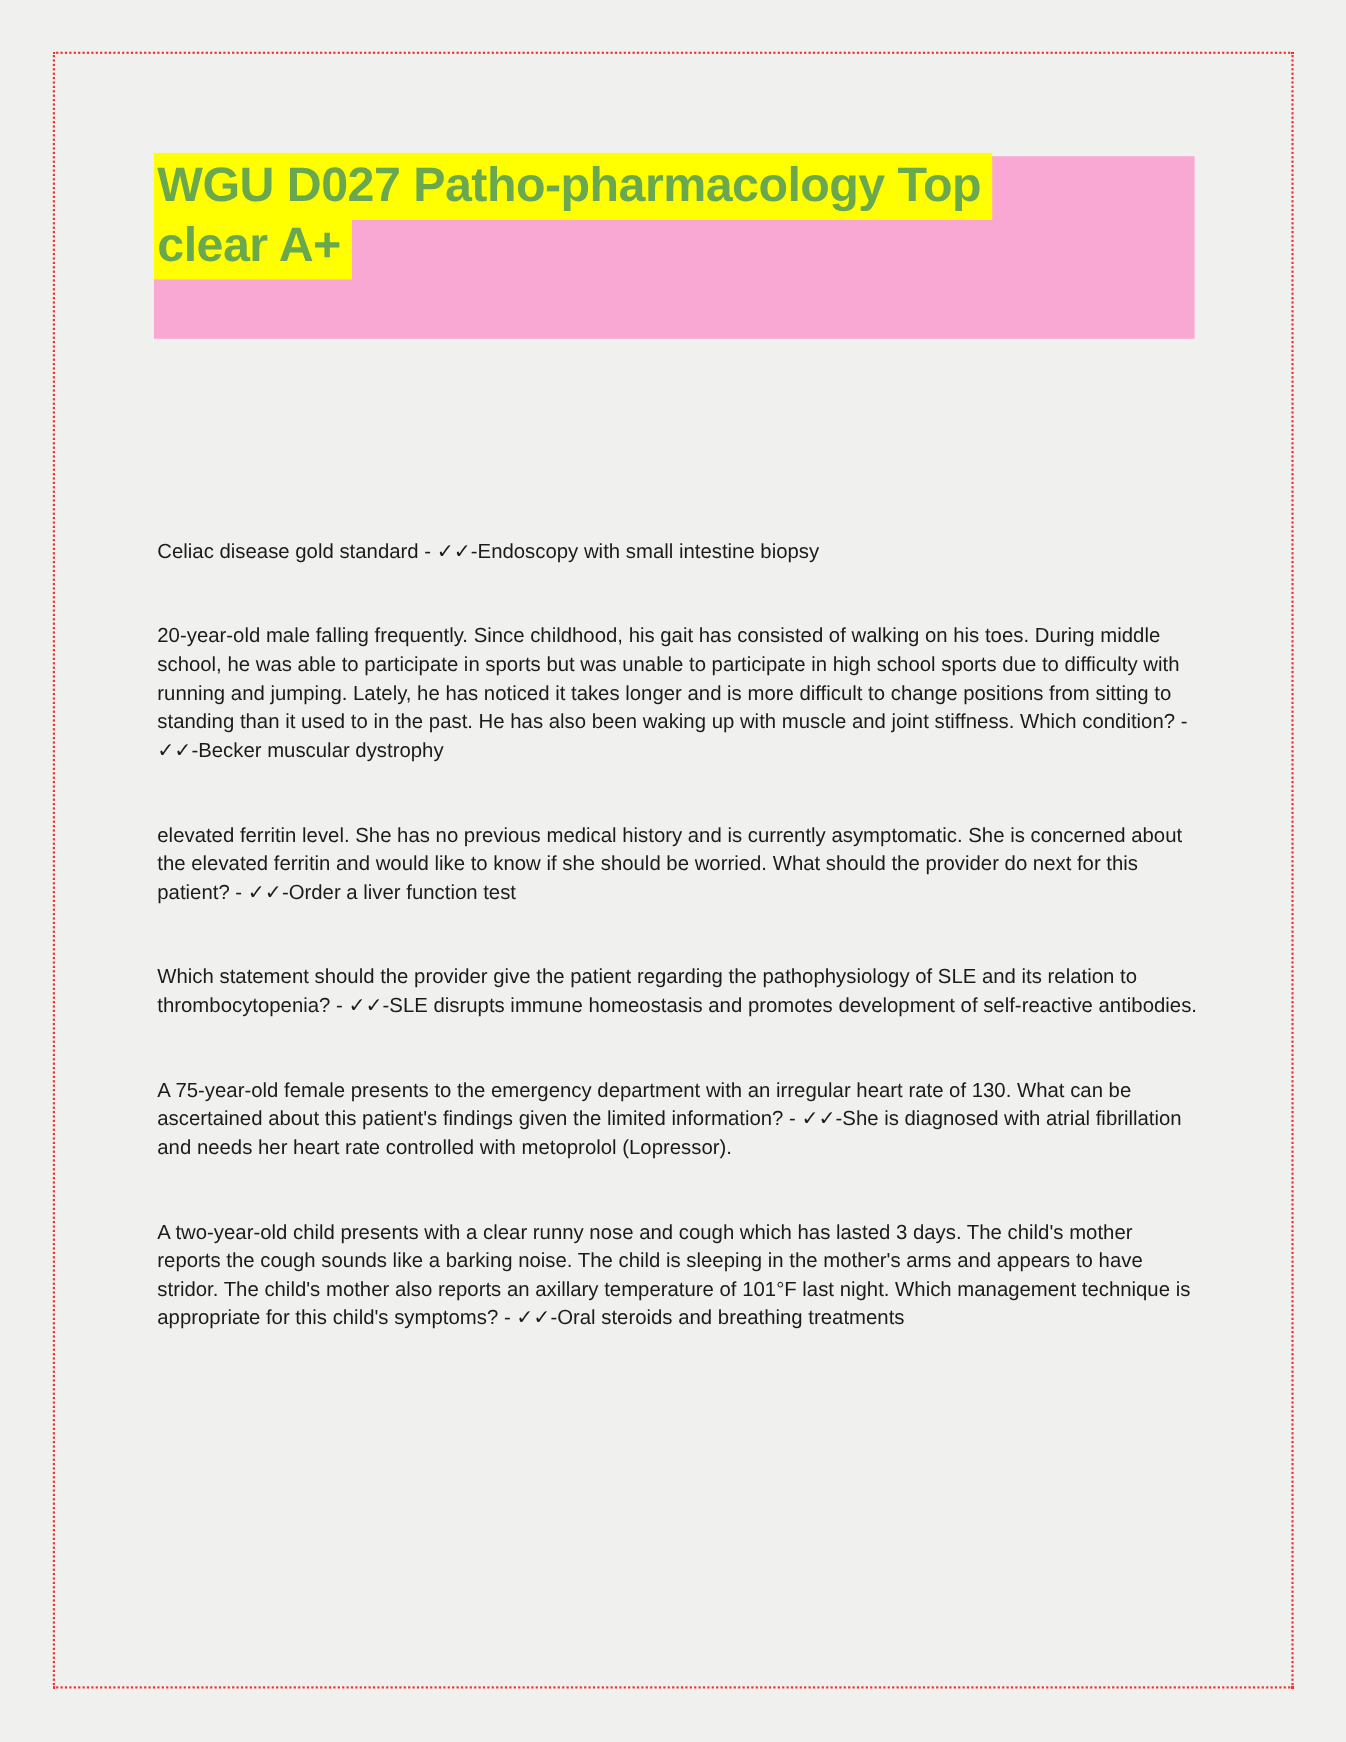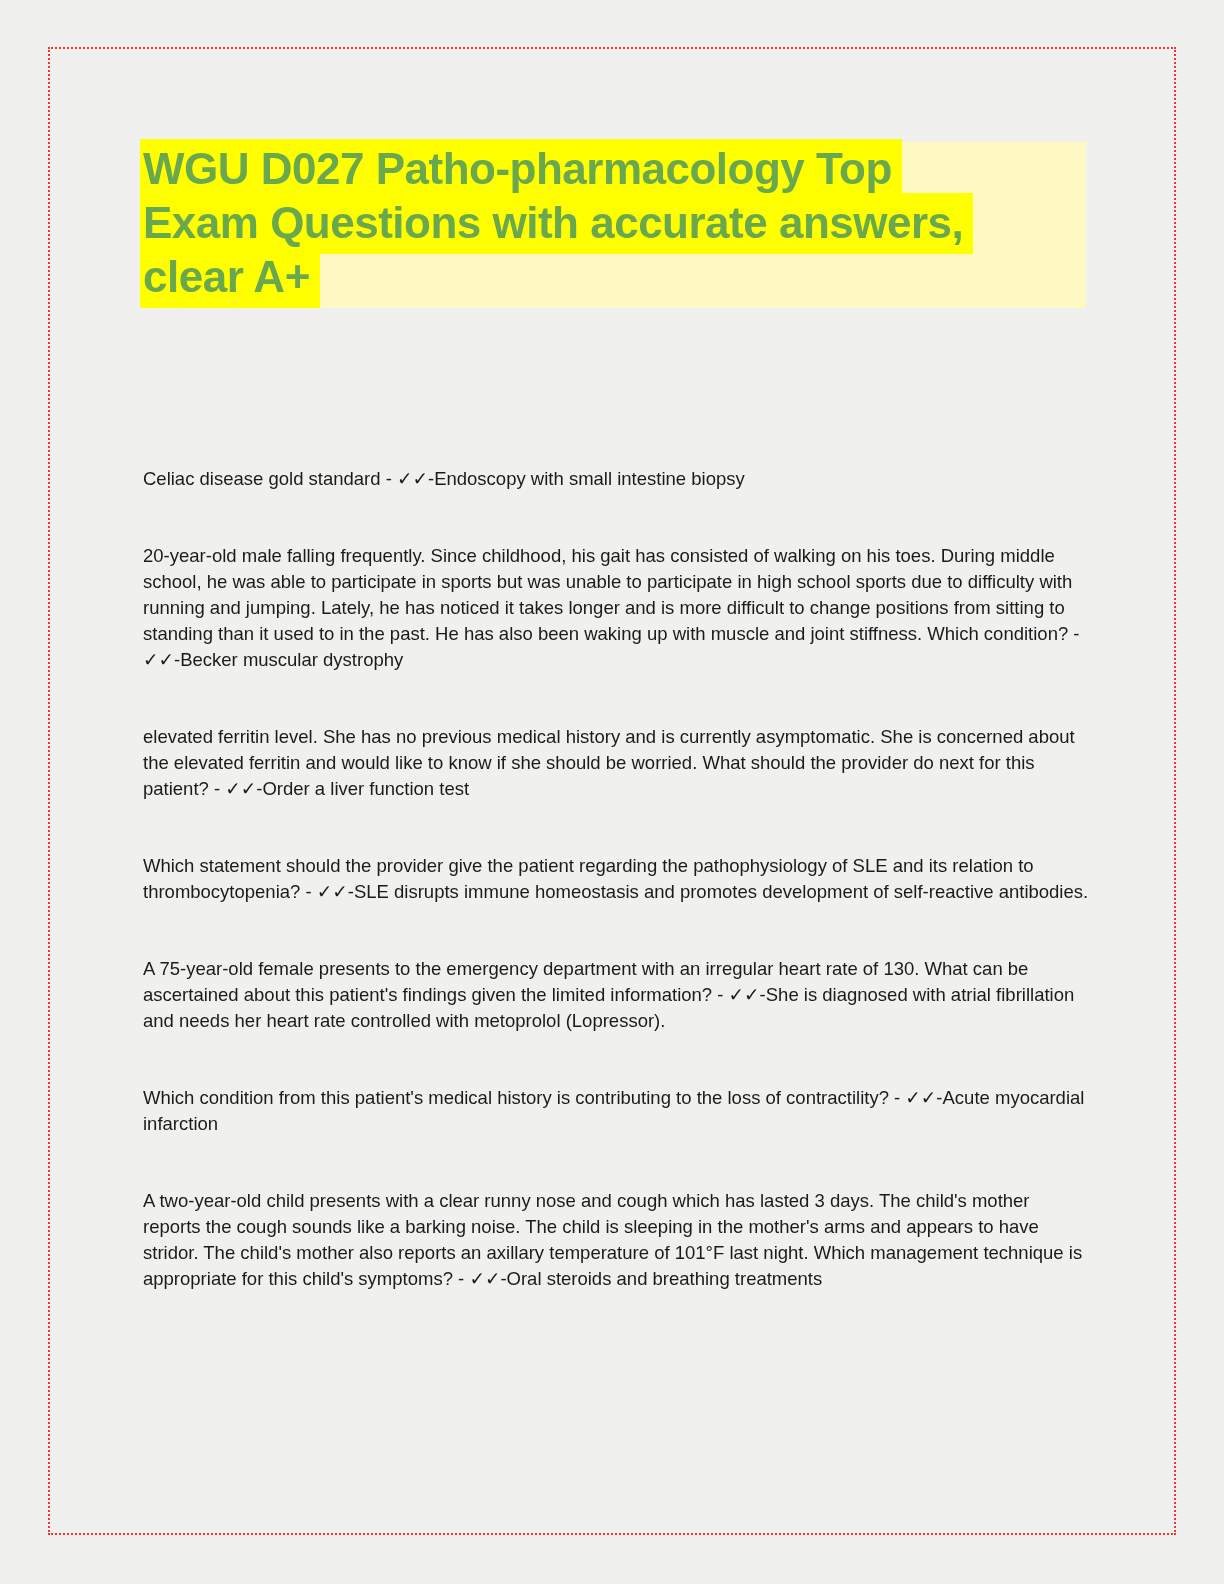--- a/index.html
+++ b/index.html
@@ -15,62 +15,60 @@
     left: 48px; top: 47px;
     width: 1128px; height: 1488px;
     box-sizing: border-box;
     border: 2px dotted #ef3434;
   }
   .title-block {
     position: absolute;
     left: 140px; top: 142px;
     width: 946px;
     min-height: 166px;
-    background: #fef9c3;
+    background: #f9a8d4;
   }
   .title-line {
     display: block;
     font-size: 44px;
     font-weight: bold;
     line-height: 54px;
     color: #6aa84f;
     letter-spacing: -0.5px;
     white-space: nowrap;
   }
   .title-line mark {
     background: #ffff00;
     color: inherit;
     padding: 5px 10px 7px 3px;
   }
   .content {
     position: absolute;
-    left: 143px; top: 466px;
+    left: 143px; top: 488px;
     width: 948px;
   }
   .content p {
     margin: 0 0 51px 0;
     font-size: 18.5px;
     line-height: 26px;
     color: #1b1b1b;
   }
 </style>
 </head>
 <body>
 
 <div class="border-frame"></div>
 
 <header class="title-block">
   <h1 style="margin:0; font-size:inherit; font-weight:inherit;">
     <span class="title-line"><mark>WGU D027 Patho-pharmacology Top</mark></span>
-    <span class="title-line"><mark>Exam Questions with accurate answers,</mark></span>
     <span class="title-line"><mark>clear A+</mark></span>
   </h1>
 </header>
 
 <main class="content">
   <p>Celiac disease gold standard - ✓✓-Endoscopy with small intestine biopsy</p>
   <p>20-year-old male falling frequently. Since childhood, his gait has consisted of walking on his toes. During middle school, he was able to participate in sports but was unable to participate in high school sports due to difficulty with running and jumping. Lately, he has noticed it takes longer and is more difficult to change positions from sitting to standing than it used to in the past. He has also been waking up with muscle and joint stiffness. Which condition? - ✓✓-Becker muscular dystrophy</p>
   <p>elevated ferritin level. She has no previous medical history and is currently asymptomatic. She is concerned about the elevated ferritin and would like to know if she should be worried. What should the provider do next for this patient? - ✓✓-Order a liver function test</p>
   <p>Which statement should the provider give the patient regarding the pathophysiology of SLE and its relation to thrombocytopenia? - ✓✓-SLE disrupts immune homeostasis and promotes development of self-reactive antibodies.</p>
   <p>A 75-year-old female presents to the emergency department with an irregular heart rate of 130. What can be ascertained about this patient's findings given the limited information? - ✓✓-She is diagnosed with atrial fibrillation and needs her heart rate controlled with metoprolol (Lopressor).</p>
-  <p>Which condition from this patient's medical history is contributing to the loss of contractility? - ✓✓-Acute myocardial infarction</p>
   <p>A two-year-old child presents with a clear runny nose and cough which has lasted 3 days. The child's mother reports the cough sounds like a barking noise. The child is sleeping in the mother's arms and appears to have stridor. The child's mother also reports an axillary temperature of 101°F last night. Which management technique is appropriate for this child's symptoms? - ✓✓-Oral steroids and breathing treatments</p>
 </main>
 
 </body></html>

